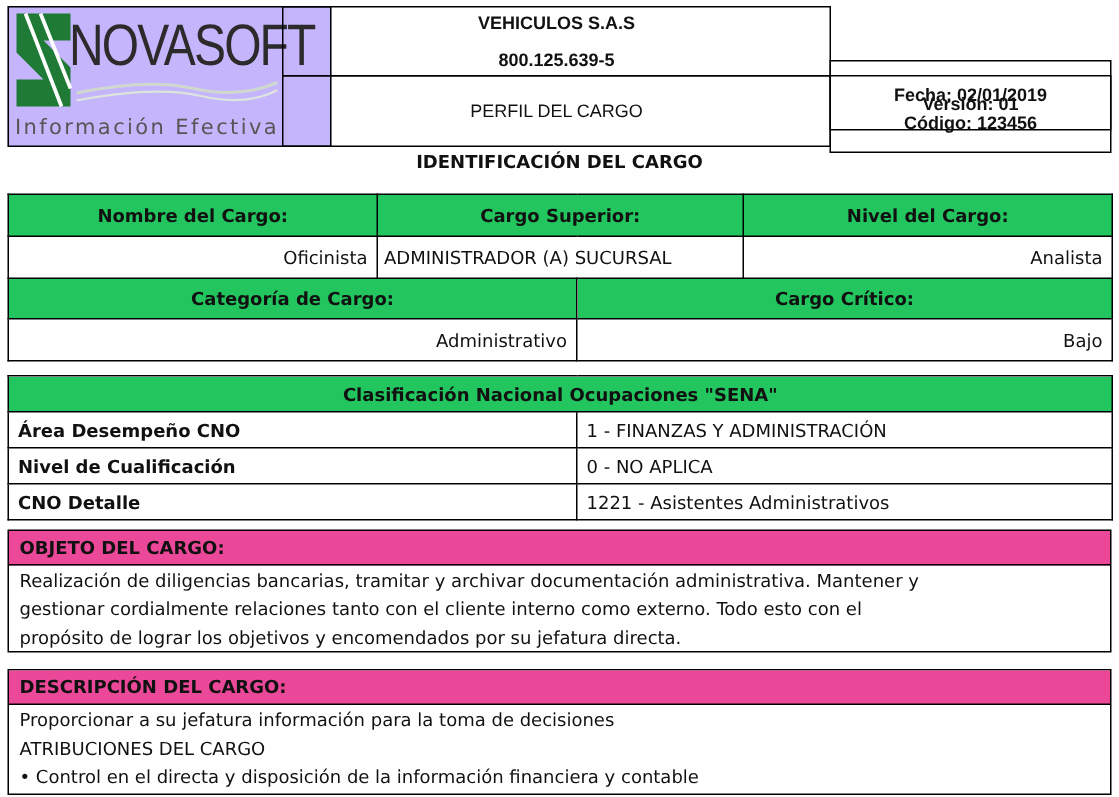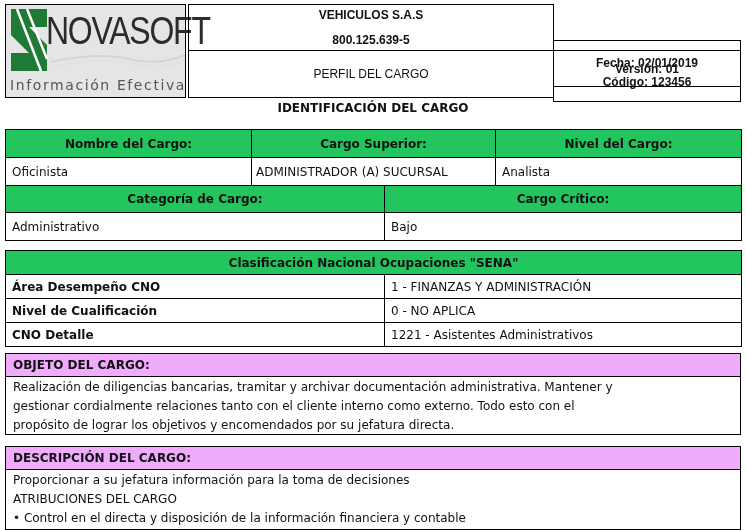--- a/index.html
+++ b/index.html
@@ -2,34 +2,34 @@
 <html><head>
 <meta charset="utf-8">
 <style>
   html, body { margin:0; padding:0; background:#fff; }
   body { width:746px; height:531px; position:relative; overflow:hidden;
          font-family:"Liberation Sans", sans-serif; color:#111; }
   .abs { position:absolute; box-sizing:border-box; }
   .hdr { border:1px solid #000; }
   .hcell { display:flex; align-items:center; justify-content:center; text-align:center;
            font-family:"Liberation Sans", sans-serif; font-weight:bold; font-size:12px; line-height:13px; }
-  .logo-box { left:5px; top:4px; width:181px; height:94px; border:1.5px solid #000; background:#e5e5e5; }
+  .logo-box { left:5px; top:4px; width:216px; height:94px; border:1.5px solid #000; background:#c4b5fd; }
   .logo-top { position:absolute; left:3px; top:2px; width:178px; height:66px; }
   .logo-sub { position:absolute; left:4px; top:72px; font-family:"DejaVu Sans", sans-serif; font-size:14px;
               letter-spacing:1.6px; color:#555; white-space:nowrap; }
   .sec-title { left:0; width:746px; top:101px; text-align:center; font-family:"DejaVu Sans", sans-serif;
                font-weight:bold; font-size:12px; }
   table { border-collapse:collapse; position:absolute; table-layout:fixed; }
   td { border:1px solid #000; padding:0 6px; font-family:"DejaVu Sans", sans-serif; font-size:12px;
        height:26px; white-space:nowrap; overflow:hidden; }
   .th { background:#22c55e; font-weight:bold; text-align:center; }
-  .c { text-align:left; }
+  .c { text-align:right; }
   .lbl { font-weight:bold; }
   .box { border:1px solid #000; }
-  .box-h { background:#f0abfc; font-family:"DejaVu Sans", sans-serif; font-weight:bold; font-size:12px;
+  .box-h { background:#ec4899; font-family:"DejaVu Sans", sans-serif; font-weight:bold; font-size:12px;
            padding:4px 7px; border-bottom:1px solid #000; height:23px; box-sizing:border-box; }
   .box-b { font-family:"DejaVu Sans", sans-serif; font-size:12px; line-height:19px; padding:1px 7px; }
 </style>
 </head>
 <body>
 
 <div class="abs logo-box">
   <svg class="logo-top" viewBox="0 0 178 66">
     <g fill="#1e7a34">
       <path d="M2 2 L38 2 L38 20 L20 20 L38 38 L38 64 L2 64 L2 46 L20 46 L2 28 Z"></path>

